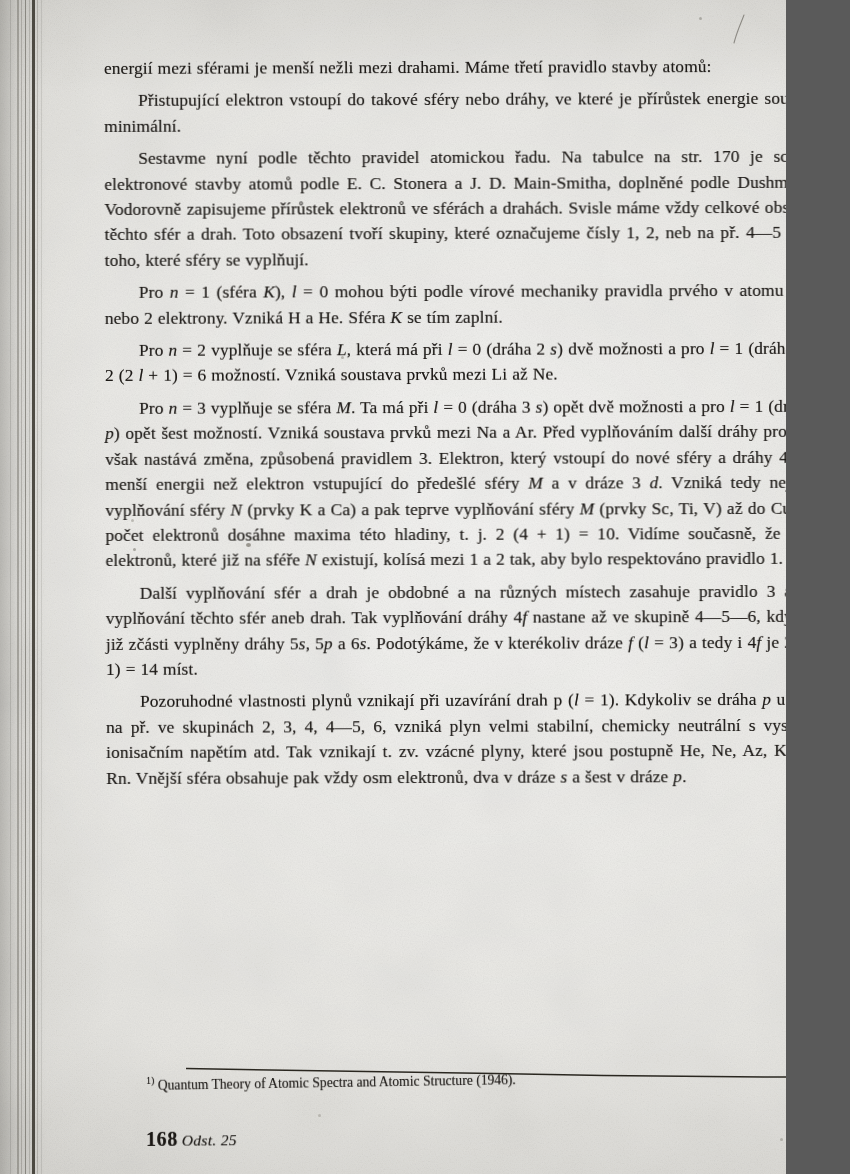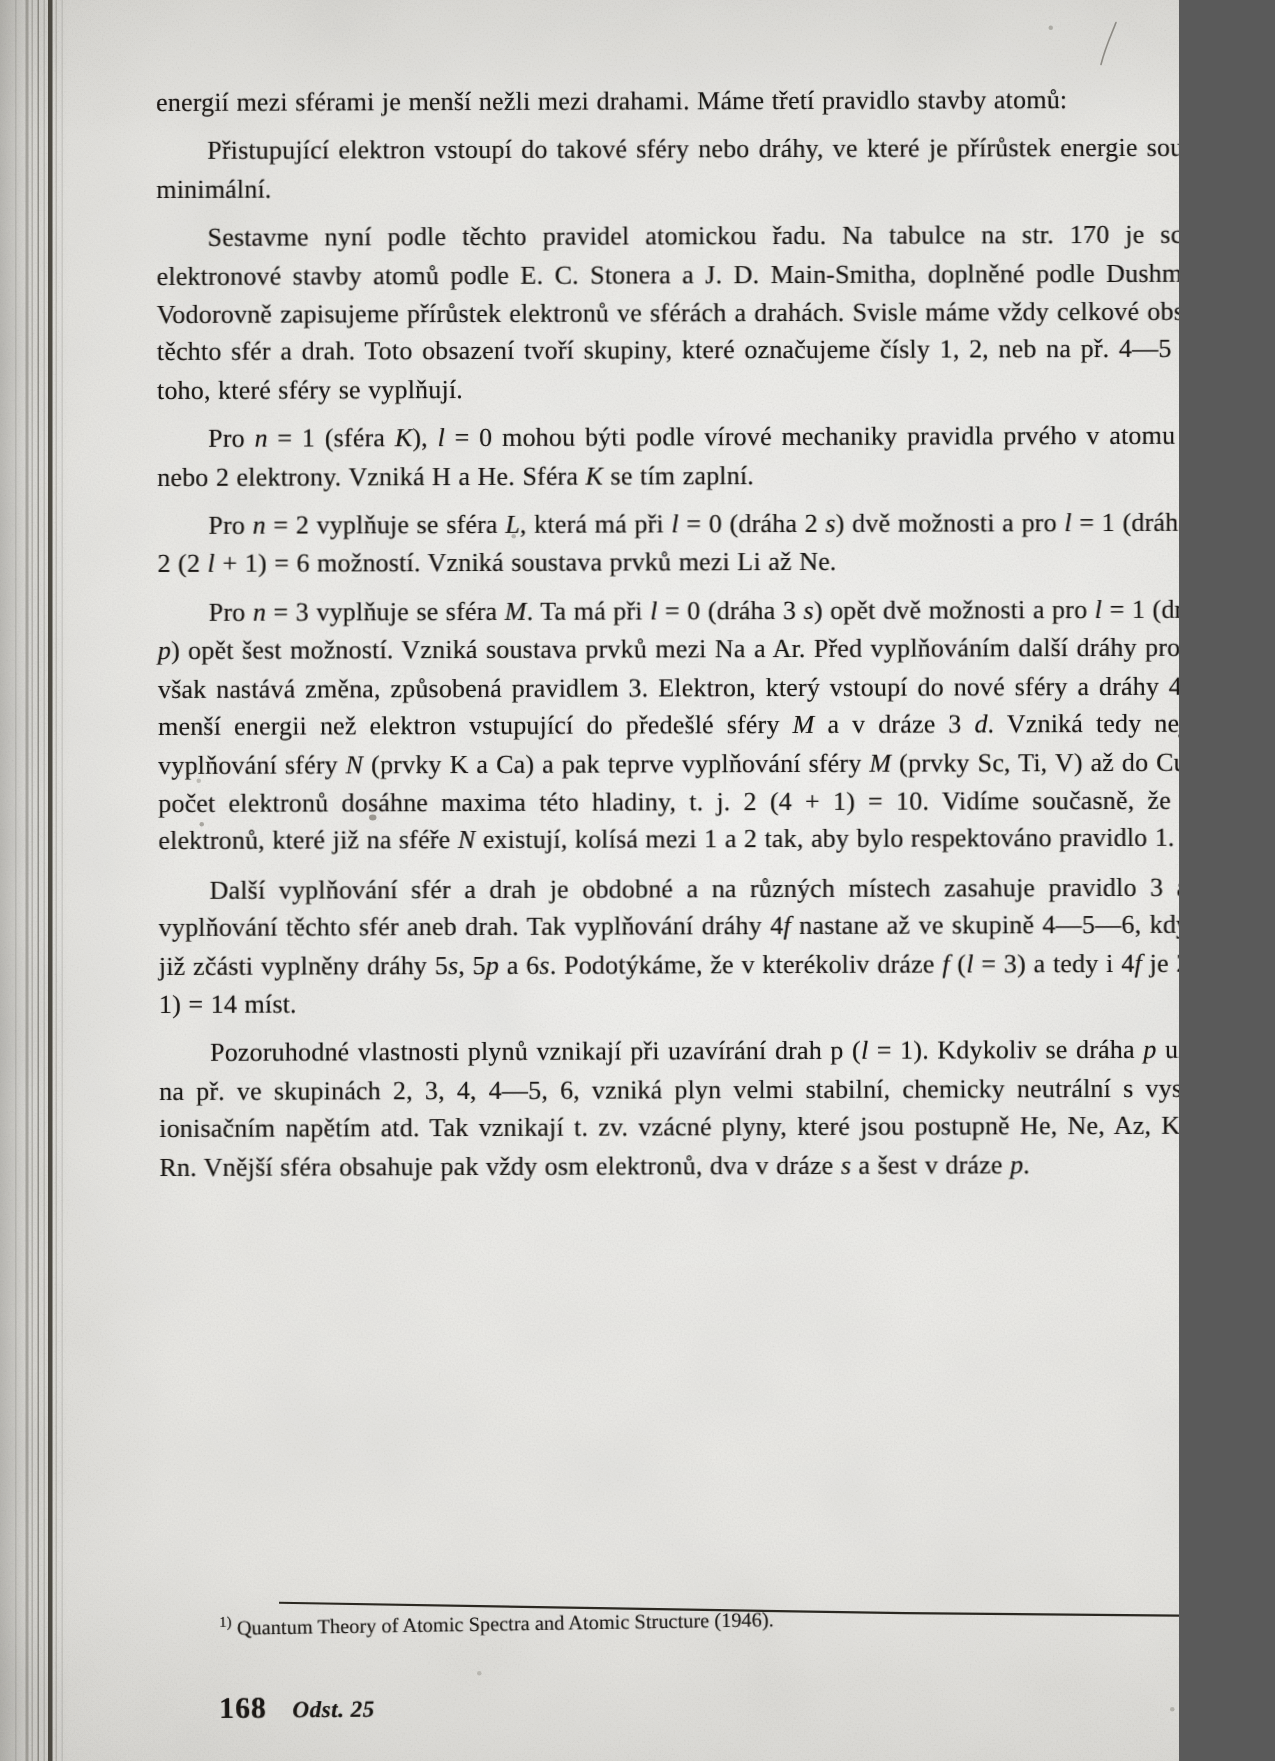--- a/index.html
+++ b/index.html
@@ -130,23 +130,22 @@
     text-shadow: 0 0 .5px rgba(26,23,20,.45);
   }
   #folio .num {
     font-size: 20px;
     font-weight: bold;
     letter-spacing: .6px;
     text-align: right;
   }
   #folio .sec {
     font-size: 15.5px;
-    font-weight: bold;
+    font-weight: normal;
     font-style: italic;
-    margin-left: 13px;
     letter-spacing: .3px;
   }
 
   
   #pencil-mark {
     position: absolute;
     left: 732px;
     top: 14px;
     width: 14px;
     height: 30px;

